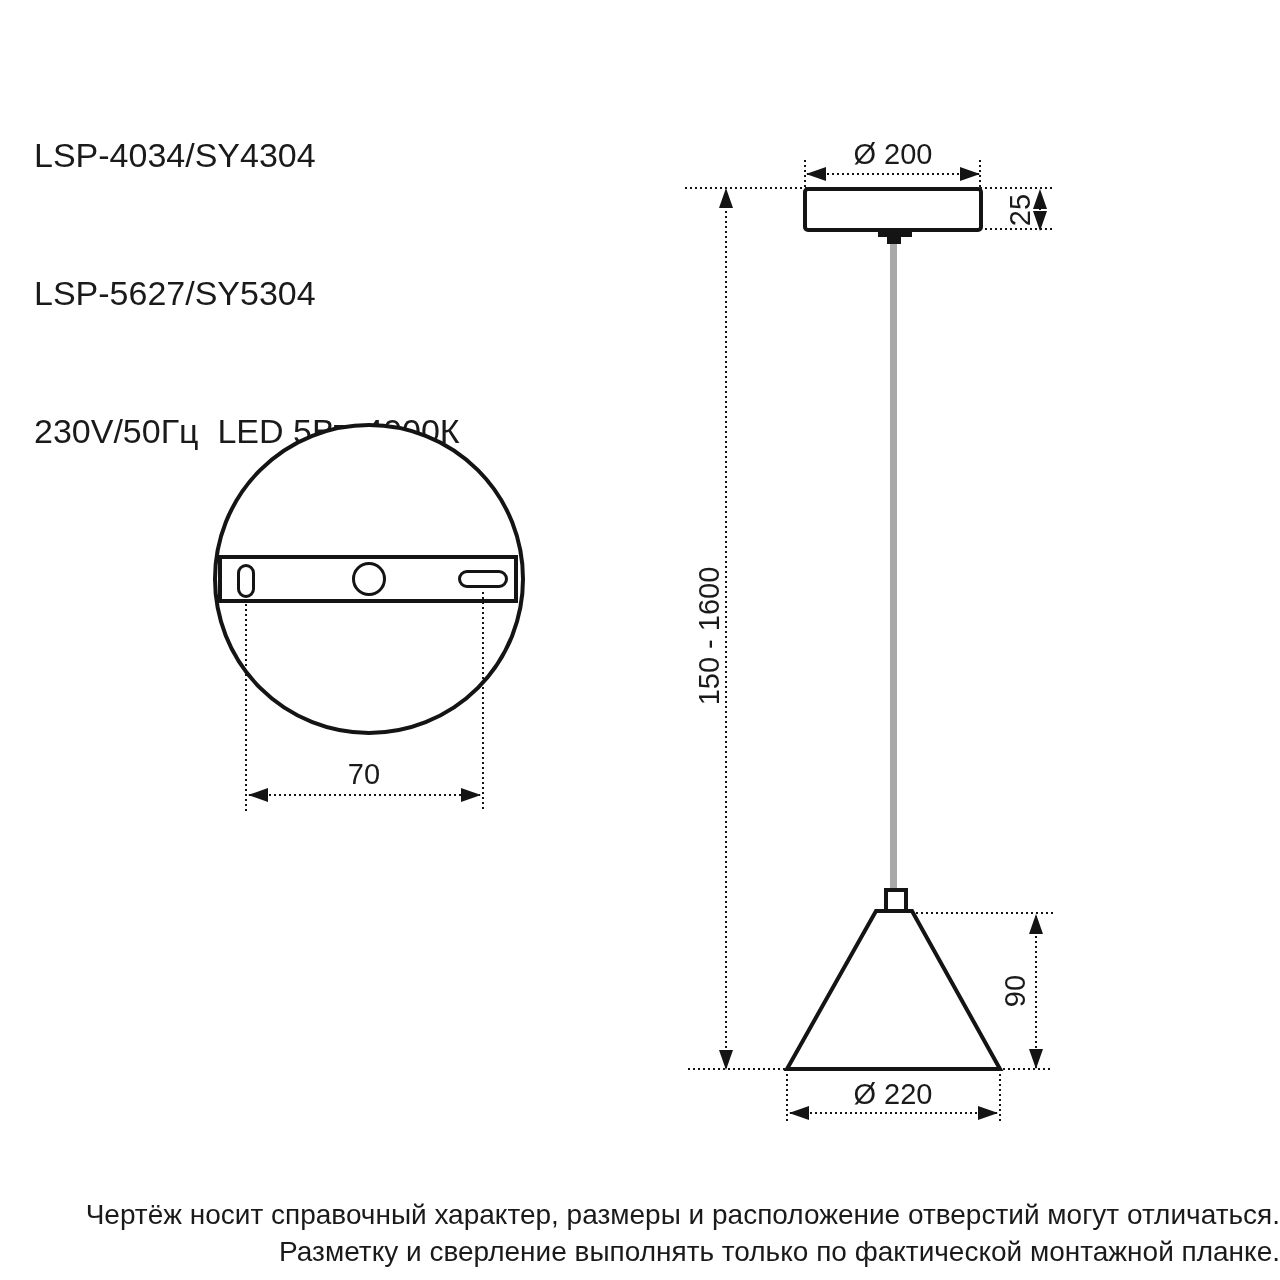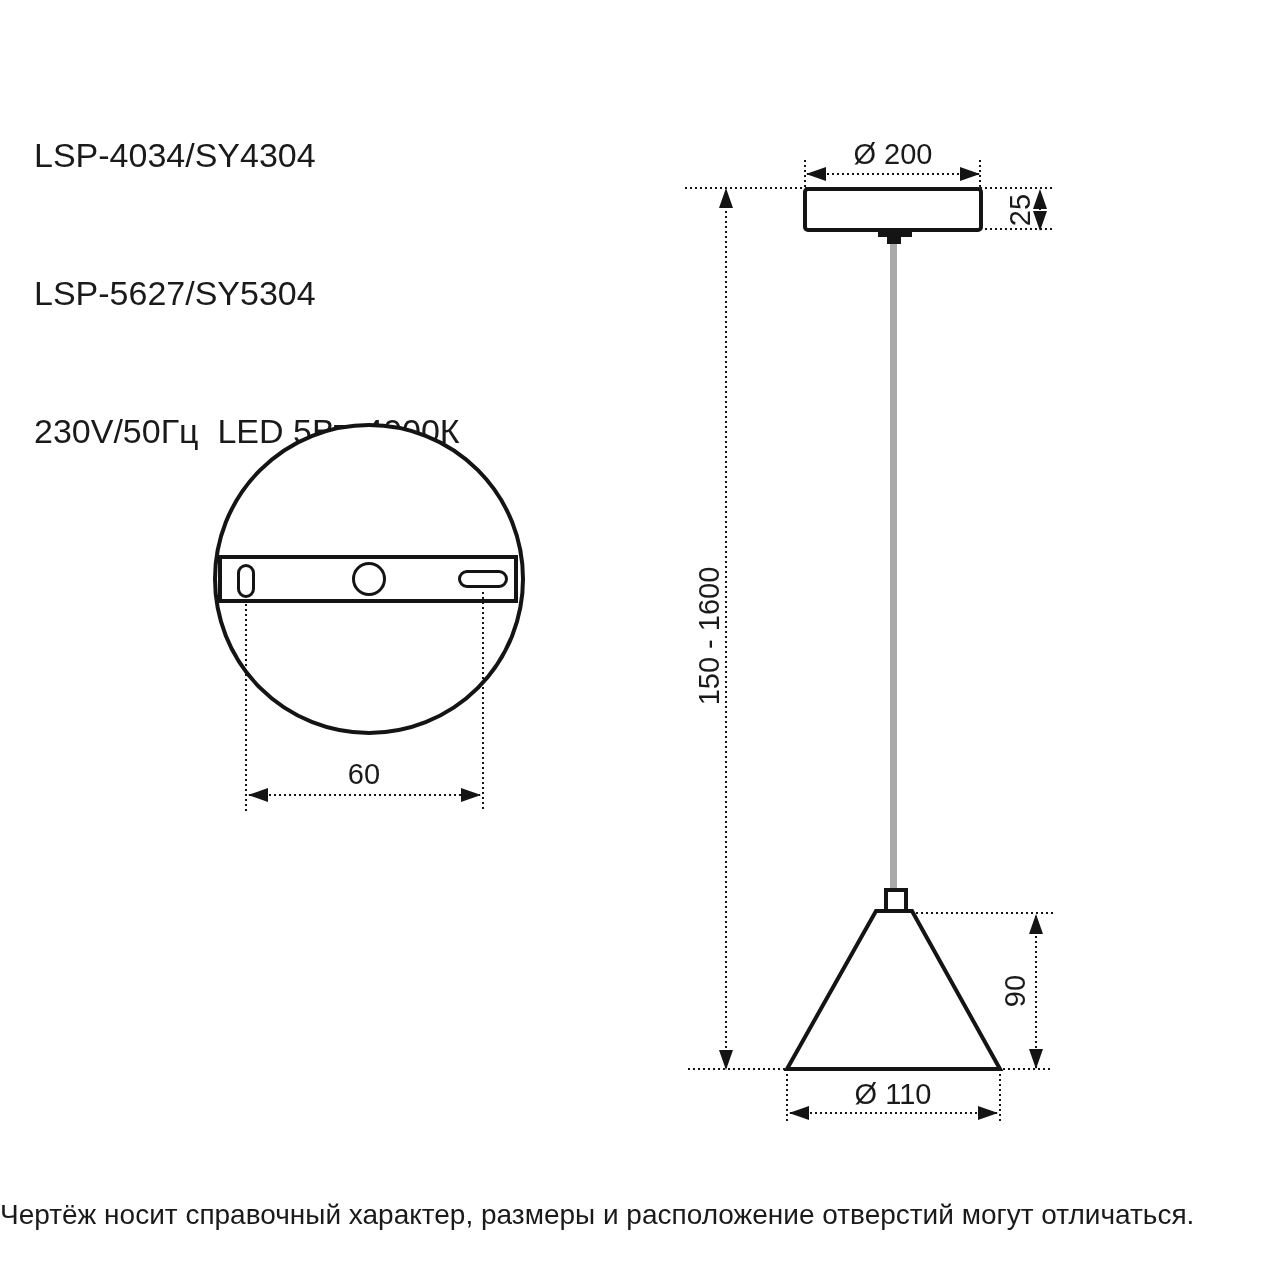--- a/index.html
+++ b/index.html
@@ -21,21 +21,21 @@
   .arr-l { border-top:7px solid transparent; border-bottom:7px solid transparent; border-right:20px solid #141414; }
   .arr-r { border-top:7px solid transparent; border-bottom:7px solid transparent; border-left:20px solid #141414; }
   .arr-u { border-left:7px solid transparent; border-right:7px solid transparent; border-bottom:20px solid #141414; }
   .arr-d { border-left:7px solid transparent; border-right:7px solid transparent; border-top:20px solid #141414; }
   
   .dim-label { position:absolute; font-size:29px; color:#1a1a1a; white-space:nowrap; }
   .dim-label.h { transform:translateX(-50%); }
   .dim-label.v { transform:translate(-50%,-50%) rotate(-90deg); }
   .header { position:absolute; left:34px; top:40px; font-size:34px; line-height:46px;
     color:#1a1a1a; white-space:pre; }
-  .footer { position:absolute; left:0; top:1196px; width:1280px; text-align:left;
+  .footer { position:absolute; left:0; top:1196px; width:1280px; text-align:right;
     font-size:28px; line-height:37px; color:#1a1a1a; }
 </style>
 </head>
 <body>
 
 <div id="canvas">
 
   <div class="header">
     <div>LSP-4034/SY4304</div>
     <div>LSP-5627/SY5304</div>
@@ -45,21 +45,21 @@
   <div class="abs" style="left:213px; top:423px; width:312px; height:312px; border:4px solid #141414; border-radius:50%; box-sizing:border-box; background:#ffffff;"></div>
   <div class="stroke" style="left:218px; top:555px; width:300px; height:48px;"></div>
   <div class="stroke3" style="left:237px; top:564px; width:18px; height:34px; border-radius:10px;"></div>
   <div class="stroke3" style="left:352px; top:562px; width:34px; height:34px; border-radius:50%;"></div>
   <div class="stroke3" style="left:458px; top:570px; width:50px; height:18px; border-radius:10px;"></div>
   <div class="vdot" style="left:245px; top:604px; height:208px;"></div>
   <div class="vdot" style="left:482px; top:592px; height:220px;"></div>
   <div class="hdot" style="left:249px; top:794px; width:231px;"></div>
   <div class="arr arr-l" style="left:248px; top:788px;"></div>
   <div class="arr arr-r" style="left:461px; top:788px;"></div>
-  <div class="dim-label h" style="left:364px; top:758px;">60</div>
+  <div class="dim-label h" style="left:364px; top:758px;">70</div>
 
   <div class="hdot" style="left:685px; top:187px; width:370px;"></div>
   <div class="hdot" style="left:985px; top:228px; width:70px;"></div>
   <div class="hdot" style="left:688px; top:1068px; width:365px;"></div>
 
   <div class="vdot" style="left:725px; top:191px; height:878px;"></div>
   <div class="arr arr-u" style="left:719px; top:188px;"></div>
   <div class="arr arr-d" style="left:719px; top:1050px;"></div>
   <div class="dim-label v" style="left:709px; top:636px;">150 - 1600</div>
 
@@ -90,19 +90,20 @@
   <div class="vdot" style="left:1035px; top:916px; height:152px;"></div>
   <div class="arr arr-u" style="left:1029px; top:914px;"></div>
   <div class="arr arr-d" style="left:1029px; top:1049px;"></div>
   <div class="dim-label v" style="left:1015px; top:991px;">90</div>
 
   <div class="vdot" style="left:786px; top:1074px; height:48px;"></div>
   <div class="vdot" style="left:999px; top:1074px; height:48px;"></div>
   <div class="hdot" style="left:790px; top:1112px; width:207px;"></div>
   <div class="arr arr-l" style="left:789px; top:1106px;"></div>
   <div class="arr arr-r" style="left:978px; top:1106px;"></div>
-  <div class="dim-label h" style="left:893px; top:1078px;">Ø 110</div>
+  <div class="dim-label h" style="left:893px; top:1078px;">Ø 220</div>
 
   <div class="footer">
     <div>Чертёж носит справочный характер, размеры и расположение отверстий могут отличаться.</div>
+    <div>Разметку и сверление выполнять только по фактической монтажной планке.</div>
   </div>
 
 </div>
 
 </body></html>

